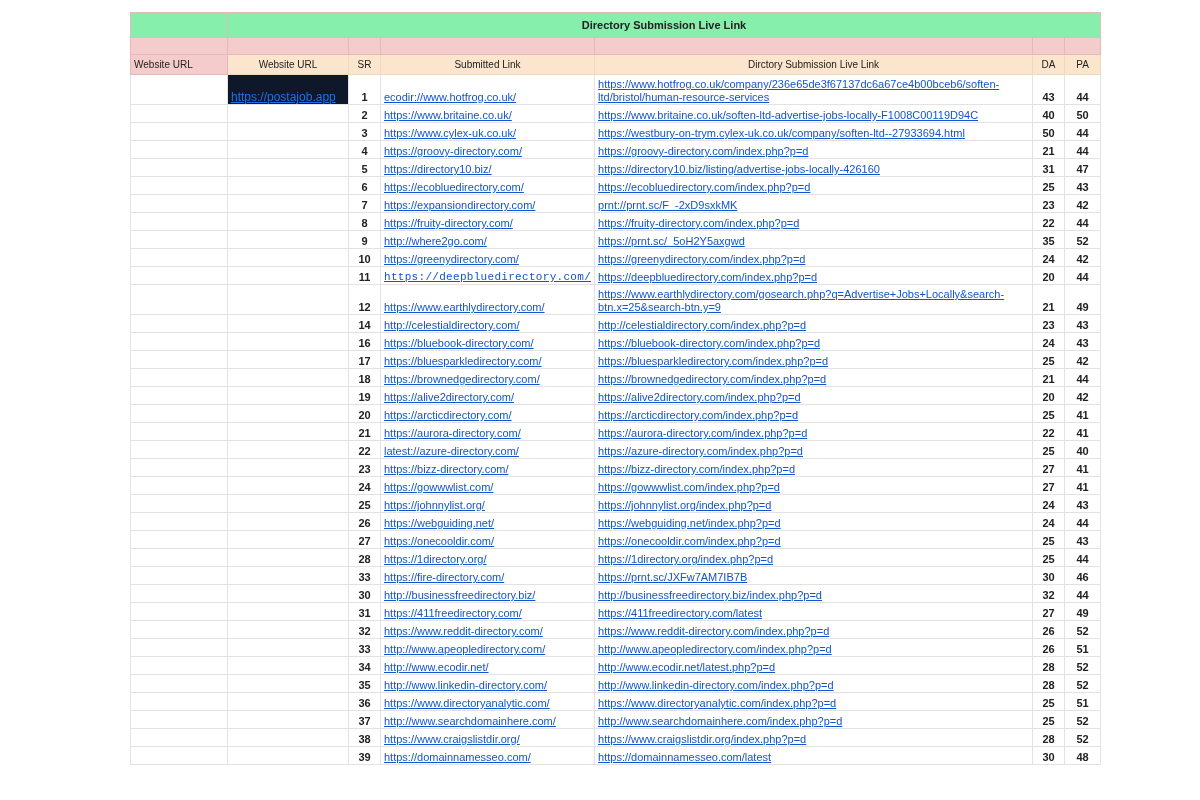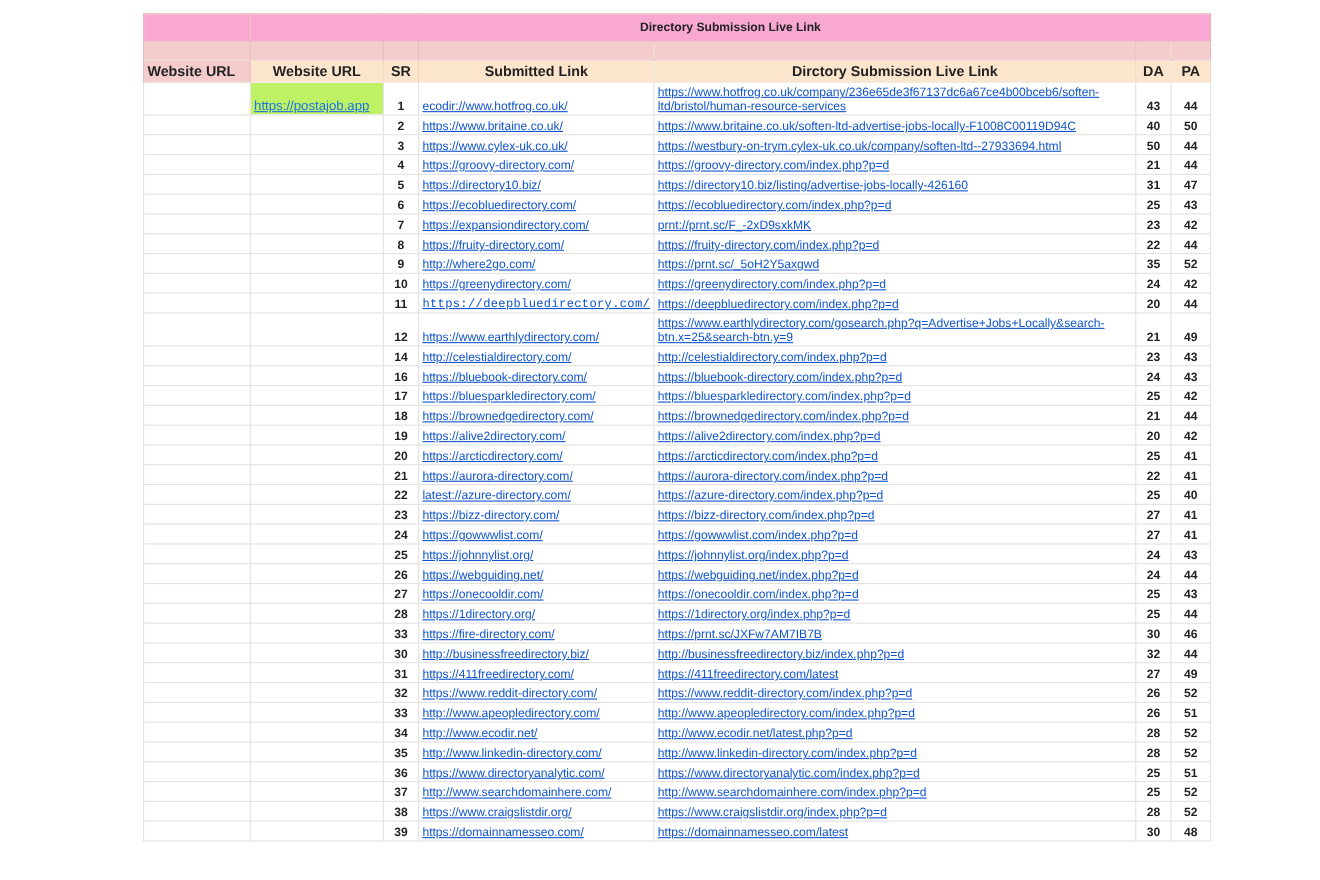--- a/index.html
+++ b/index.html
@@ -1,28 +1,28 @@
 <!DOCTYPE html>
 <html><head>
   <meta charset="utf-8">
   <style>
     html, body { margin:0; padding:0; background:#ffffff; }
     body { width:1200px; height:800px; overflow:hidden; position:relative; font-family:"Liberation Sans", sans-serif; }
     .sheet { position:absolute; left:130px; top:12px; border-collapse:collapse; table-layout:fixed; }
     .sheet td { border:1px solid #e2e2e2; padding:0 3px; font-size:11px; color:#222; overflow:hidden; white-space:nowrap; vertical-align:bottom; line-height:13px; }
-    .sheet tr.r-title td { background:#f9a8d4; border-color:#e6b8b8; height:24px; vertical-align:middle; }
+    .sheet tr.r-title td { background:#86efac; border-color:#e6b8b8; height:24px; vertical-align:middle; }
     .sheet tr.r-blank td { background:#f4cccc; border-color:#e6b8b8; height:16px; }
-    .sheet tr.r-head td { height:19px; vertical-align:middle; font-weight:bold; text-align:center; font-size:13px; background:#fce5cd; border-color:#f0d8bc; }
+    .sheet tr.r-head td { height:19px; vertical-align:middle; font-weight:normal; text-align:center; font-size:10px; background:#fce5cd; border-color:#f0d8bc; }
     .sheet tr.r-head td.c-url-a { background:#f4cccc; border-color:#e6b8b8; text-align:left; }
     .title-cell { font-weight:bold; font-size:15px; text-align:center; color:#111; }
     .sheet tr.r-data td { height:17px; }
     .sheet tr.r-data.tall td { height:29px; }
     .c-sr { text-align:center; font-weight:bold; color:#333; }
     .c-num { text-align:center; font-weight:bold; color:#333; }
-    .c-site { background:#bef264;margin-left:37px; }
+    .c-site { background:#0f172a;margin-left:37px; }
     a.lnk { color:#1155cc; text-decoration:underline; font-size:11px; }
     .mono a.lnk { font-family:"Liberation Mono", monospace; font-size:11px; letter-spacing:0.3px; }
     .wrap { white-space:normal !important; line-height:12px; }
     .site-link { color:#1a73e8; font-size:12px; text-decoration:underline; }
   </style>
 </head>
 <body>
 
 <table class="sheet">
   <colgroup>

